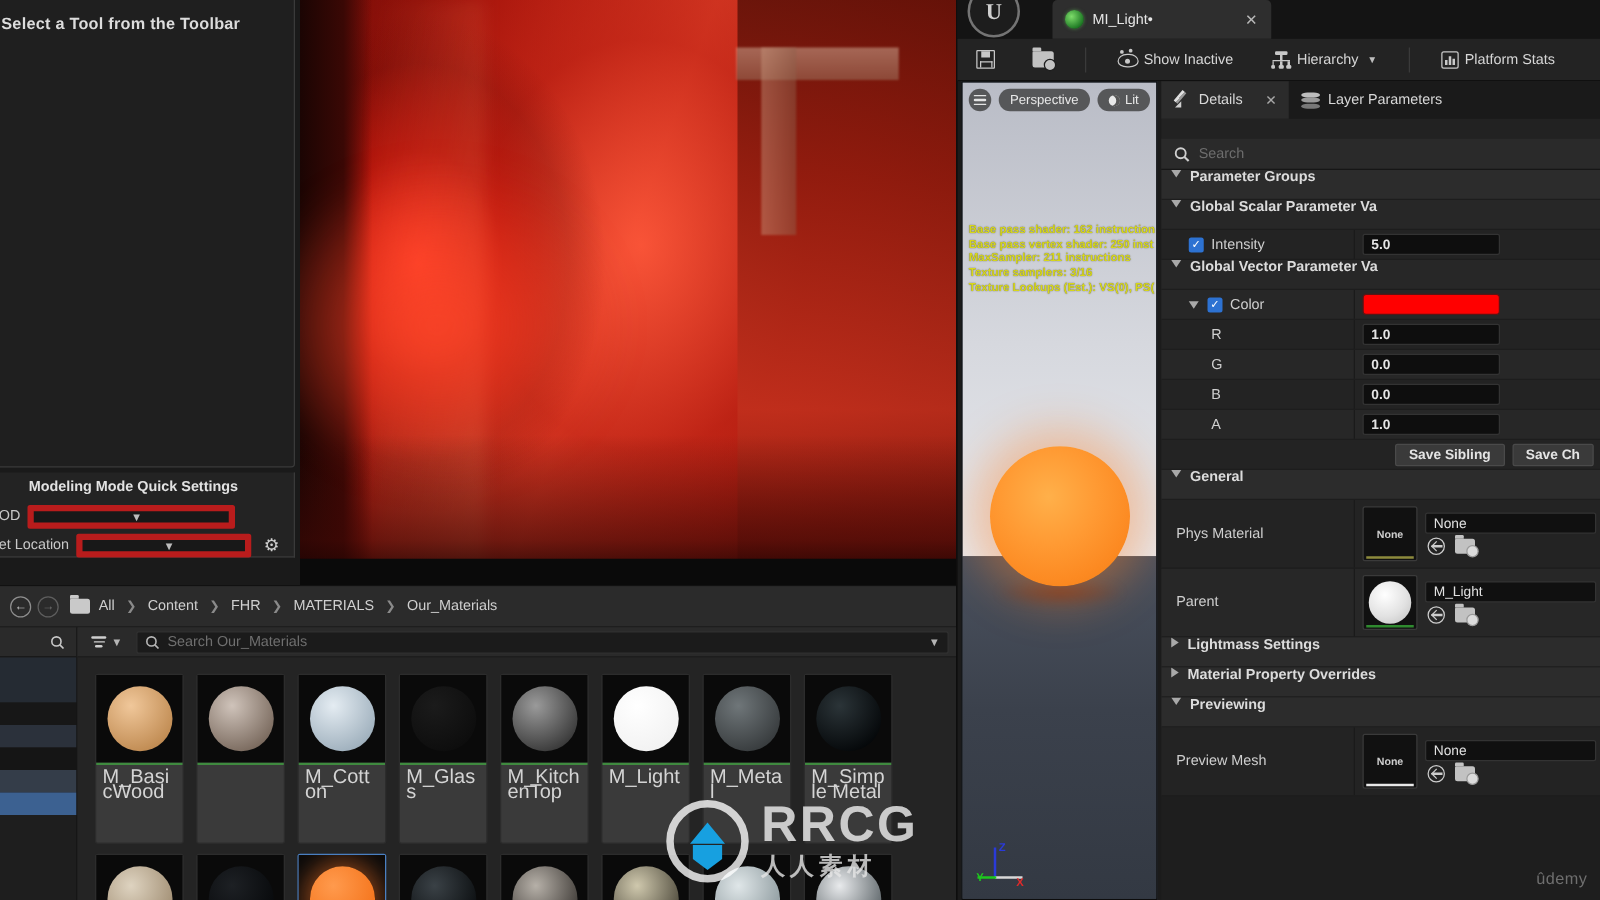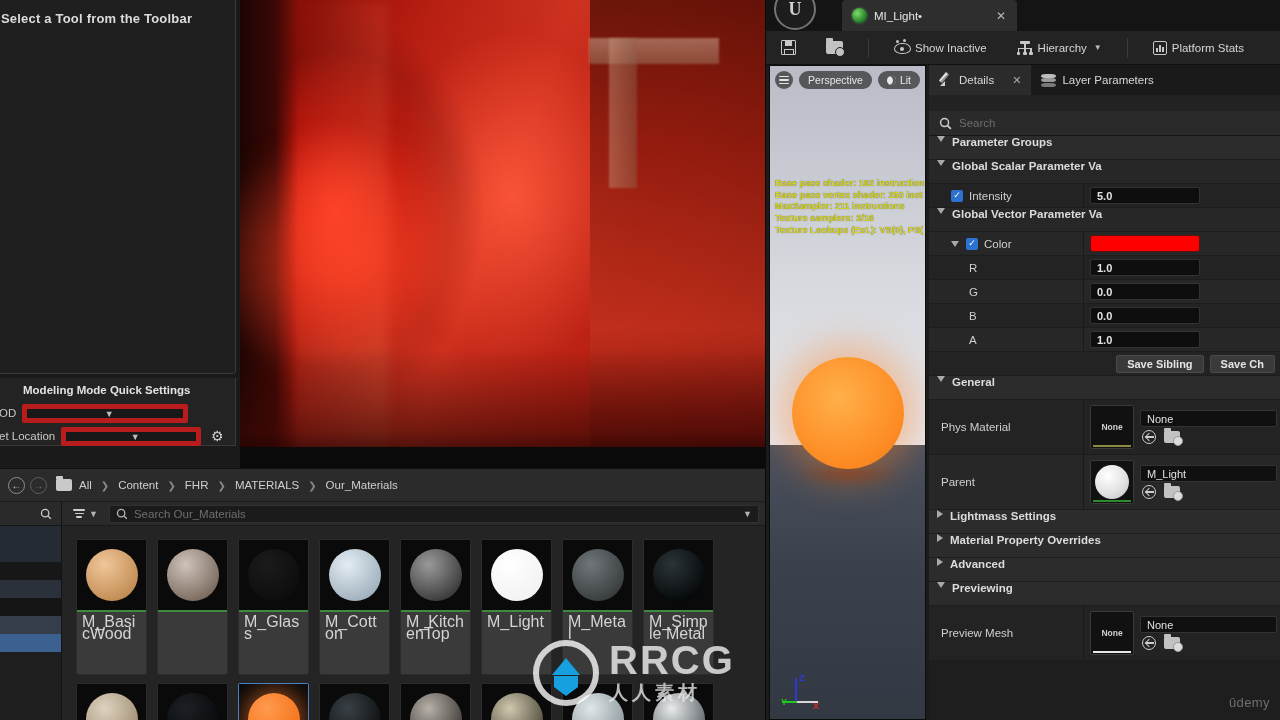--- a/index.html
+++ b/index.html
@@ -564,31 +564,31 @@
                 <div class="asset-name">M_BasicWood</div>
               </div>
               <div class="asset">
                 <div class="asset-thumb">
                   <div class="sphere" style="background: radial-gradient(circle at 36% 30%, rgb(207, 195, 186), rgb(122, 106, 94) 78%);"></div>
                 </div>
                 <div class="asset-bar"></div>
               </div>
               <div class="asset">
                 <div class="asset-thumb">
+                  <div class="sphere" style="background: radial-gradient(circle at 36% 30%, rgb(228, 236, 242), rgb(159, 176, 189) 78%);"></div>
+                </div>
+                <div class="asset-bar"></div>
+                <div class="asset-name">M_Cotton</div>
+              </div>
+              <div class="asset">
+                <div class="asset-thumb">
                   <div class="sphere" style="background: radial-gradient(circle at 36% 30%, rgb(27, 27, 27), rgb(13, 13, 13) 78%);"></div>
                 </div>
                 <div class="asset-bar"></div>
                 <div class="asset-name">M_Glass</div>
-              </div>
-              <div class="asset">
-                <div class="asset-thumb">
-                  <div class="sphere" style="background: radial-gradient(circle at 36% 30%, rgb(228, 236, 242), rgb(159, 176, 189) 78%);"></div>
-                </div>
-                <div class="asset-bar"></div>
-                <div class="asset-name">M_Cotton</div>
               </div>
               <div class="asset">
                 <div class="asset-thumb">
                   <div class="sphere" style="background: radial-gradient(circle at 36% 30%, rgb(154, 154, 154), rgb(58, 58, 58) 78%);"></div>
                 </div>
                 <div class="asset-bar"></div>
                 <div class="asset-name">M_KitchenTop</div>
               </div>
               <div class="asset">
                 <div class="asset-thumb">
@@ -897,24 +897,20 @@
         </div>
 
         <div class="grp-hdr">
           <span class="tri right"></span>
           <span>Lightmass Settings</span>
         </div>
         <div class="grp-hdr">
           <span class="tri right"></span>
           <span>Material Property Overrides</span>
         </div>
-        <div class="grp-hdr">
-          <span class="tri right"></span>
-          <span>Advanced</span>
-        </div>
 
         <div class="grp-hdr">
           <span class="tri down"></span>
           <span>Previewing</span>
         </div>
 
         <div class="asset-row">
           <div class="ar-left">
             <span class="prop-label">Preview Mesh</span>
           </div>

